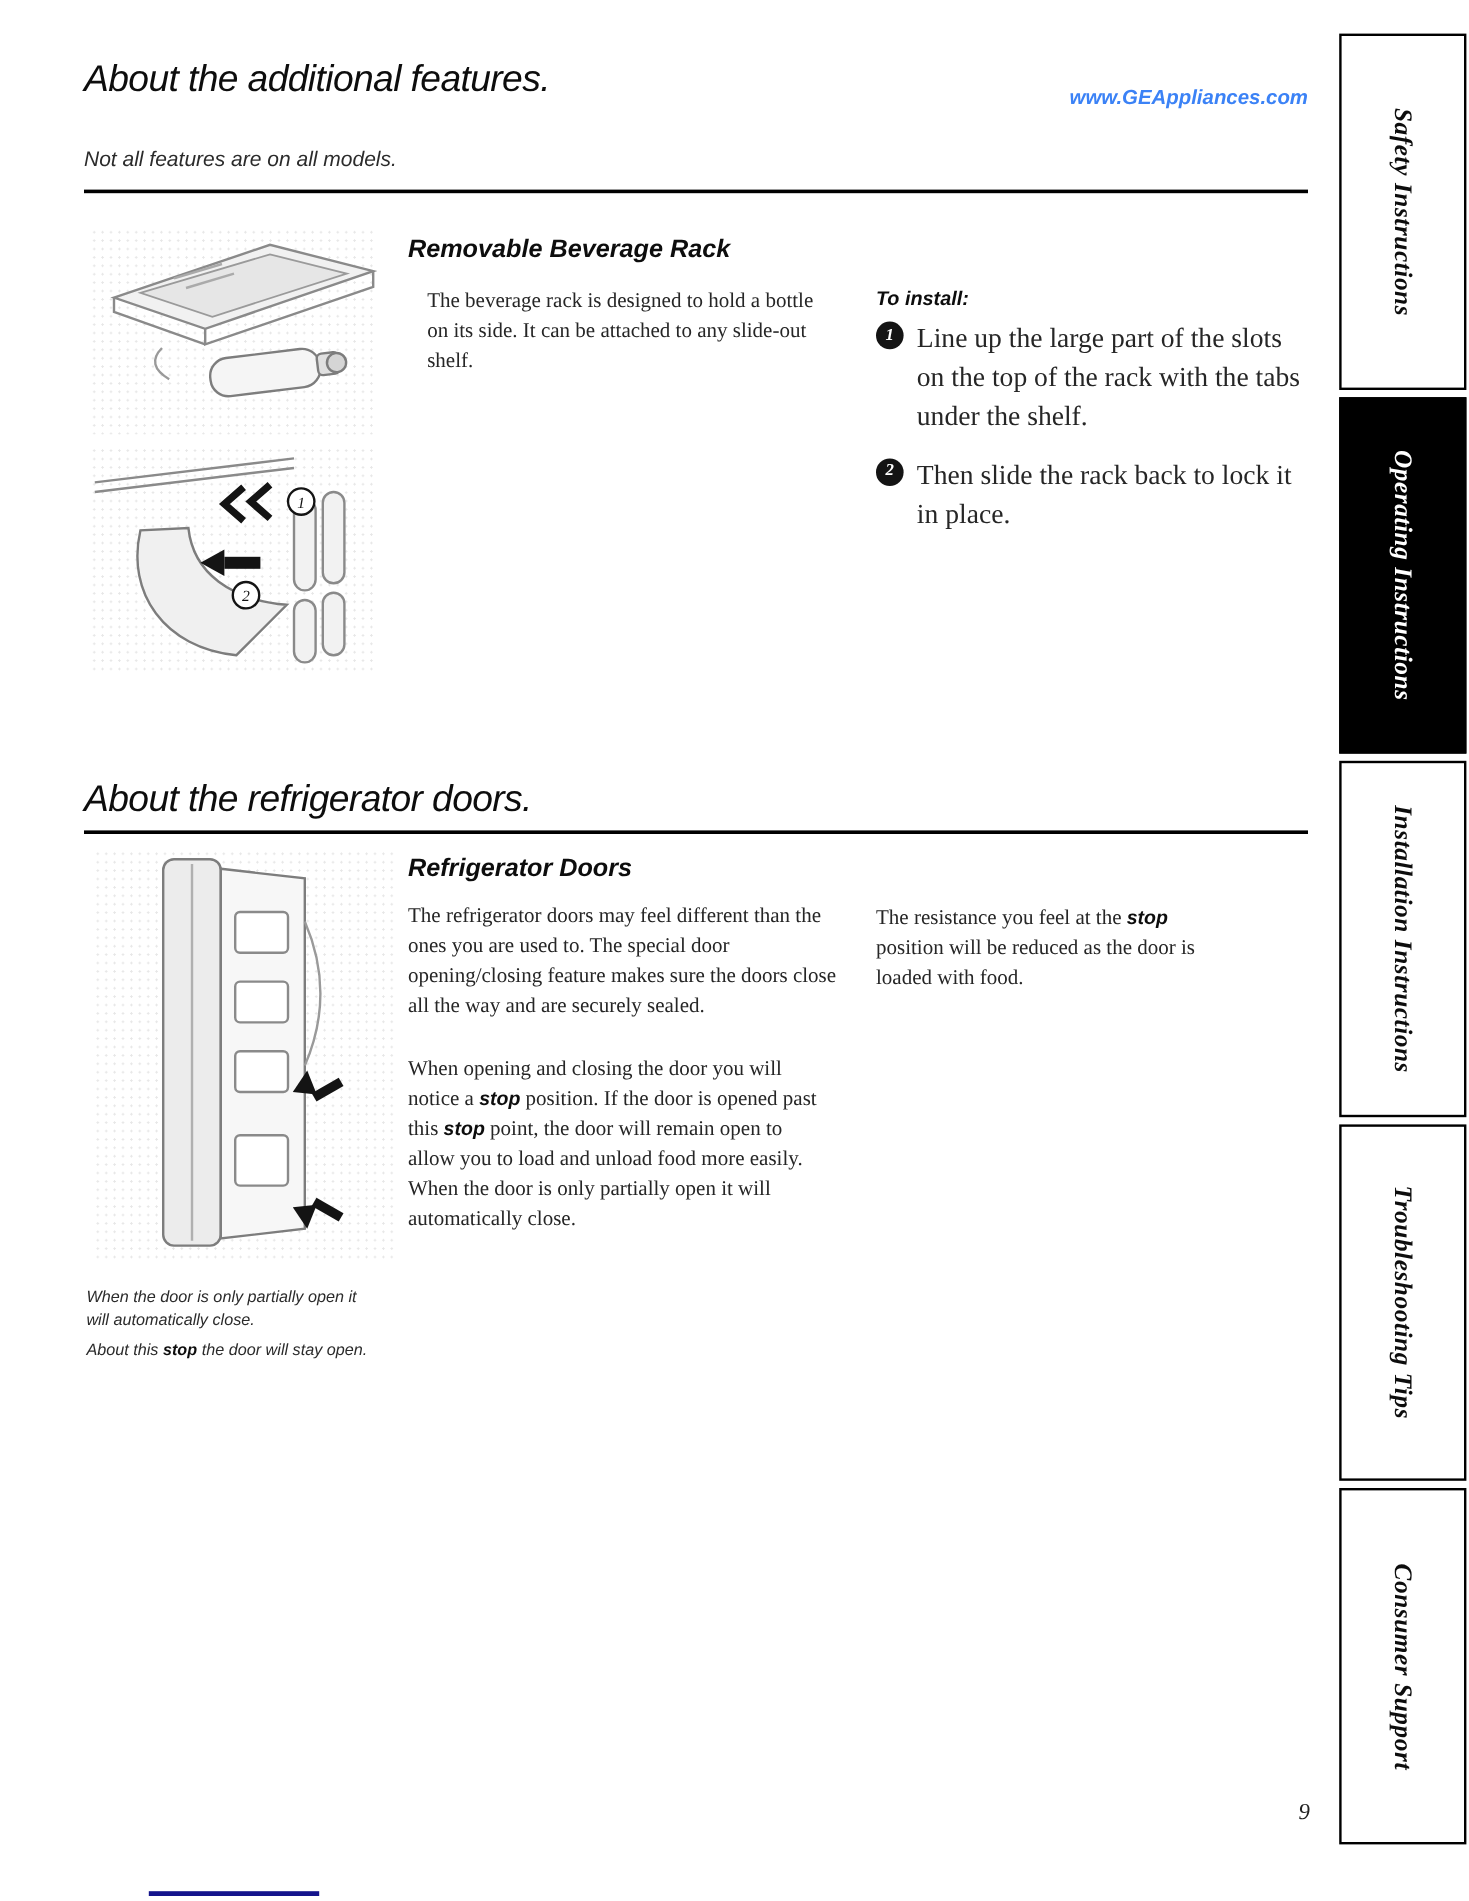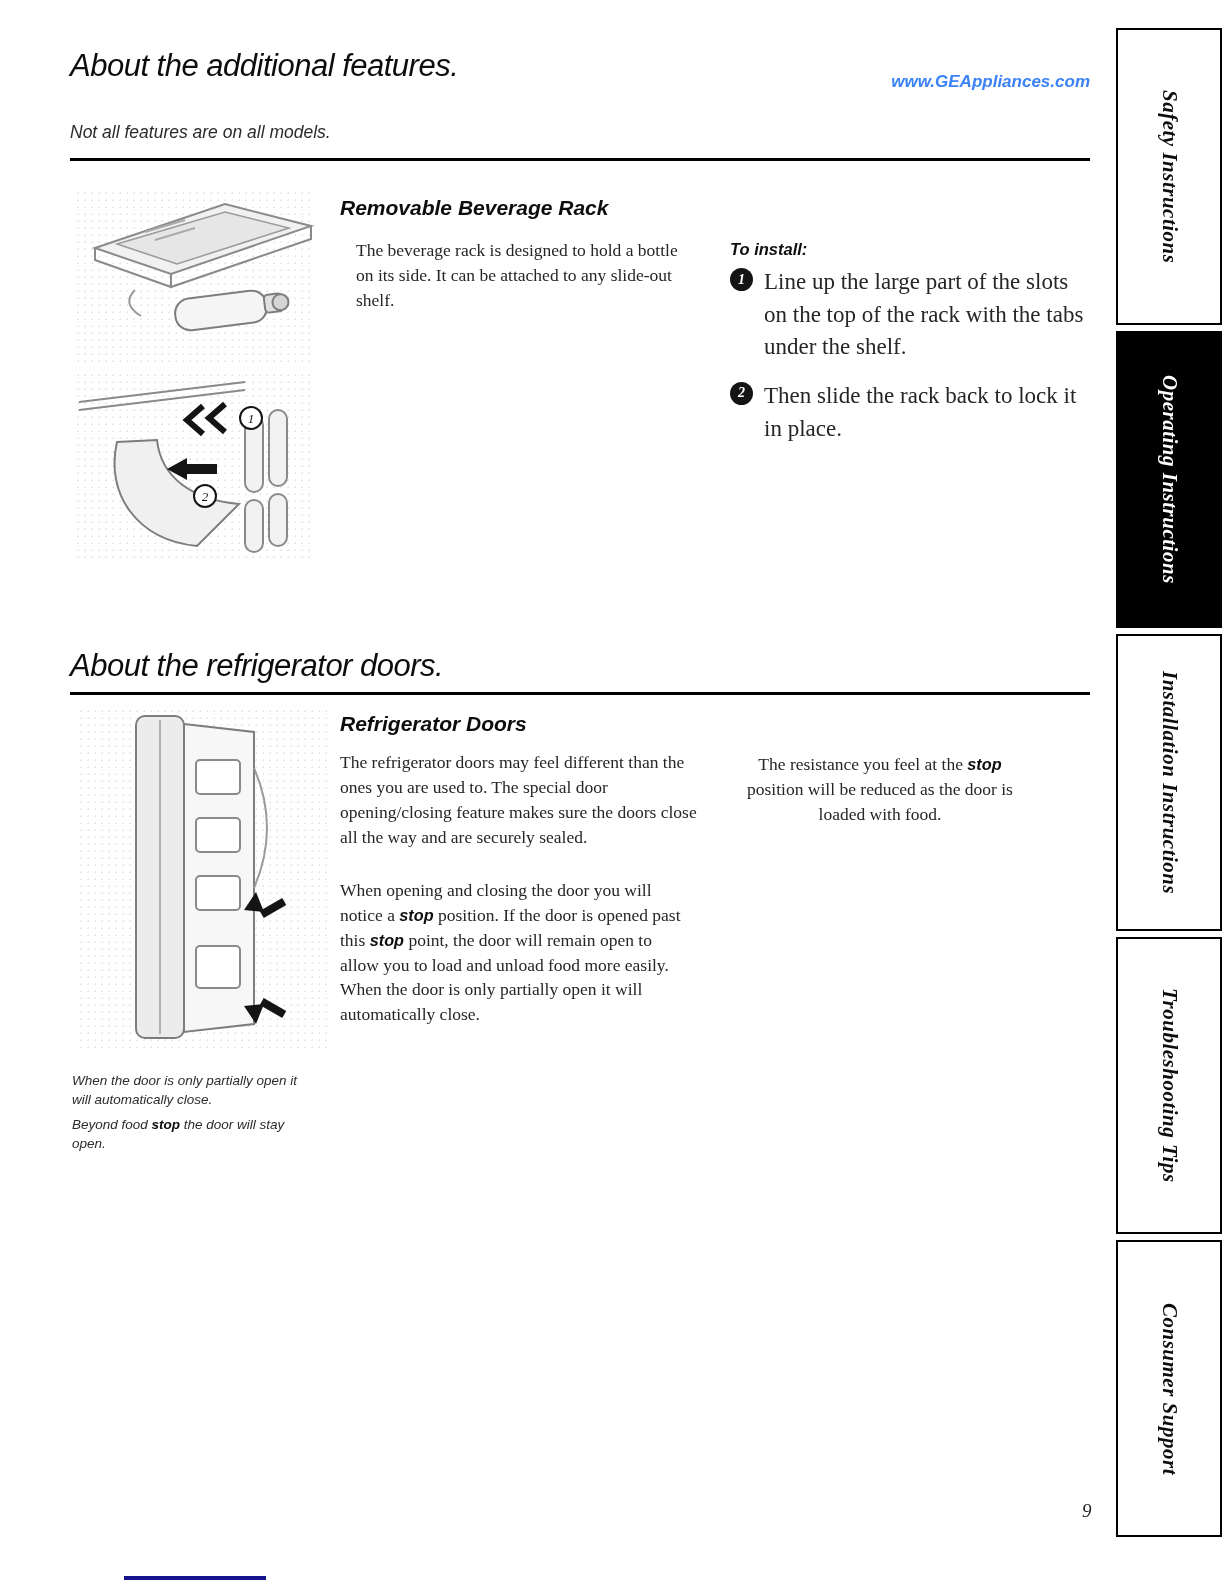--- a/index.html
+++ b/index.html
@@ -152,25 +152,25 @@
     <polygon points="178,316 166,298 186,296" fill="#141414"></polygon>
   </svg>
 </div>
 
 <h2 class="abs sec-heading" style="left:340px;top:712px;margin:0;">Refrigerator Doors</h2>
 
 <p class="abs body-text" style="left:340px;top:750px;width:360px;margin:0;">The refrigerator doors may feel different than the ones you are used to. The special door opening/closing feature makes sure the doors close all the way and are securely sealed.</p>
 
 <p class="abs body-text" style="left:340px;top:878px;width:348px;margin:0;"><span>When opening and closing the door you will notice a </span><span class="b-stop">stop</span><span> position. If the door is opened past this </span><span class="b-stop">stop</span><span> point, the door will remain open to allow you to load and unload food more easily. When the door is only partially open it will automatically close.</span></p>
 
-<p class="abs body-text" style="left:730px;top:752px;width:300px;margin:0;text-align:center;"><span>The resistance you feel at the </span><span class="b-stop">stop</span><span> position will be reduced as the door is loaded with food.</span></p>
+<p class="abs body-text" style="left:730px;top:752px;width:300px;margin:0;"><span>The resistance you feel at the </span><span class="b-stop">stop</span><span> position will be reduced as the door is loaded with food.</span></p>
 
 <p class="abs caption" style="left:72px;top:1072px;width:245px;margin:0;">When the door is only partially open it will automatically close.</p>
 
-<p class="abs caption" style="left:72px;top:1116px;width:245px;margin:0;"><span>Beyond food </span><span class="b-stop" style="font-size:1em;">stop</span><span> the door will stay open.</span></p>
+<p class="abs caption" style="left:72px;top:1116px;width:245px;margin:0;"><span>About this </span><span class="b-stop" style="font-size:1em;">stop</span><span> the door will stay open.</span></p>
 
 <div class="side-tab" style="top:28px;">
   <span class="tab-label">Safety Instructions</span>
 </div>
 <div class="side-tab selected" style="top:331px;">
   <span class="tab-label">Operating Instructions</span>
 </div>
 <div class="side-tab" style="top:634px;">
   <span class="tab-label">Installation Instructions</span>
 </div>

